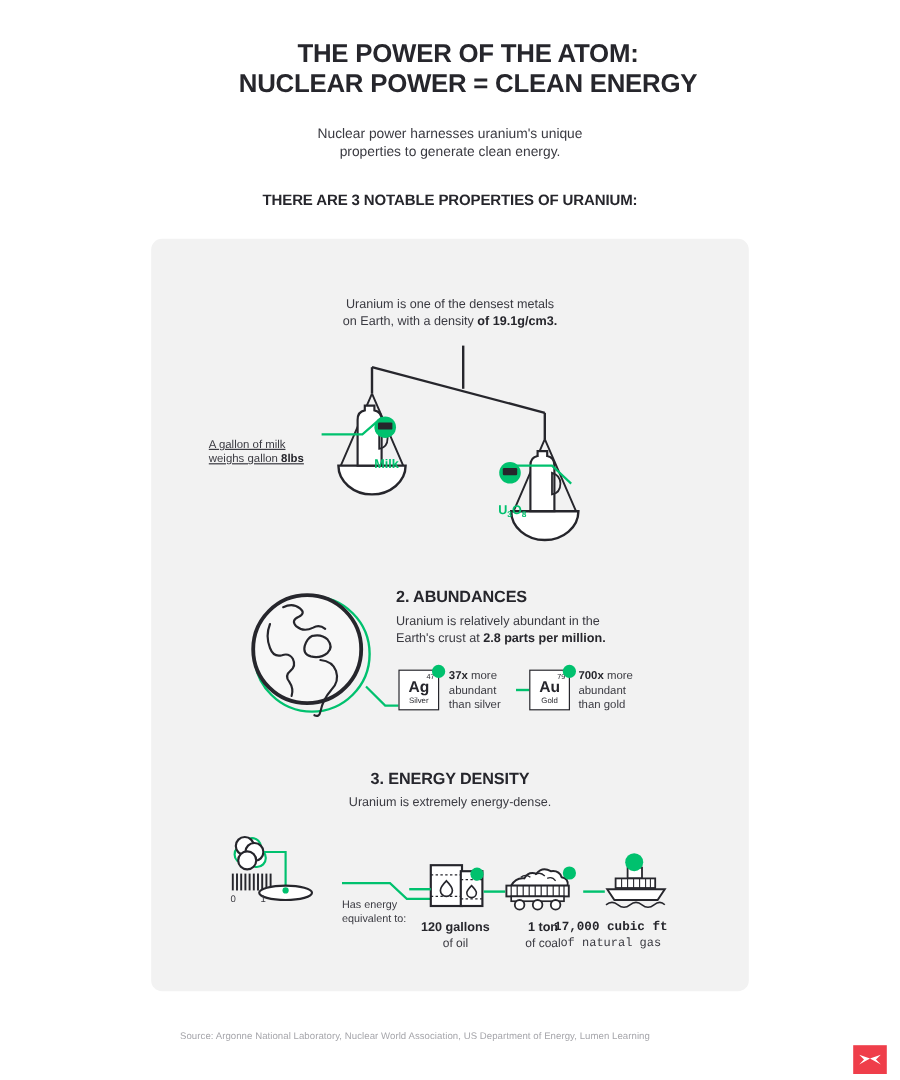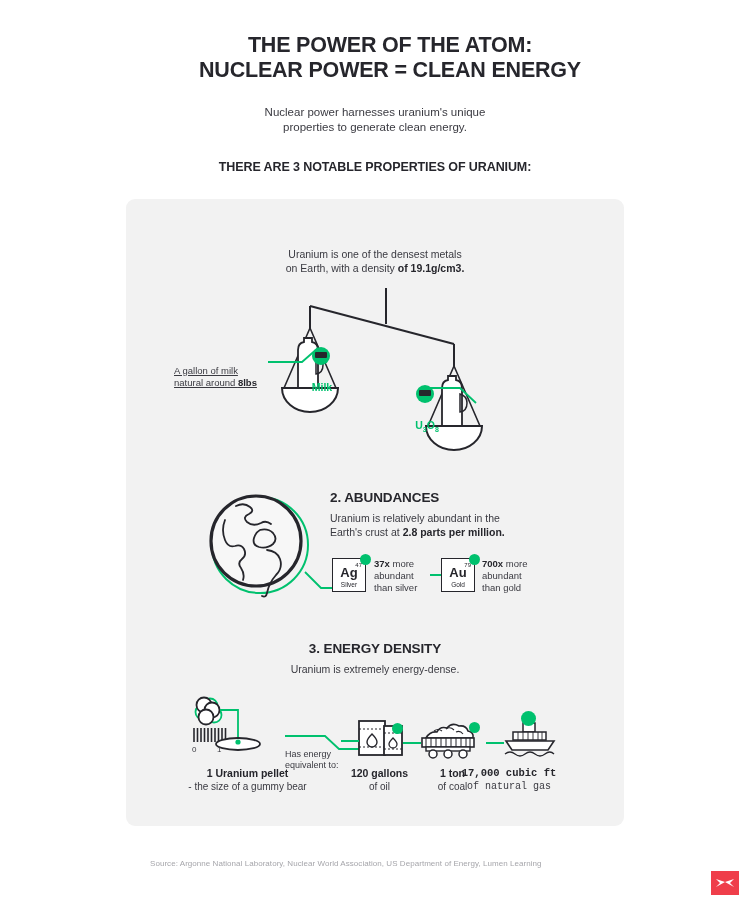--- a/index.html
+++ b/index.html
@@ -173,21 +173,21 @@
 
   <svg class="svg-abs" style="left:268px;top:345px;" width="52" height="18" viewBox="0 0 52 18">
     <path d="M0 17 L34 17 L50 3" stroke="#00c16e" stroke-width="1.8" fill="none"></path>
   </svg>
   <svg class="svg-abs" style="left:430px;top:383px;" width="48" height="22" viewBox="0 0 48 22">
     <path d="M0 5 L30 5 L46 20" stroke="#00c16e" stroke-width="1.8" fill="none"></path>
   </svg>
 
   <div class="cap" id="cap-milk">
     <div>A gallon of milk</div>
-    <div><span>natural around </span><b>8lbs</b></div>
+    <div><span>weighs gallon </span><b>8lbs</b></div>
   </div>
 
 
   <svg class="svg-abs" style="left:203px;top:488px;" width="112" height="112" viewBox="0 0 112 112">
     <circle cx="53" cy="53" r="48" fill="none" stroke="#00c16e" stroke-width="2" transform="translate(4,4)"></circle>
     <circle cx="53" cy="53" r="45" fill="#f7f7f7" stroke="#26262c" stroke-width="3.2"></circle>
     <path d="M33 18 q8 -4 14 1 q5 4 -1 7 q-7 3 -2 8 q6 5 14 1 q5 -3 10 1
              M22 32 q-4 10 0 20 q3 8 10 6 q6 -2 9 3 q3 6 -2 10 q-5 4 -1 9 q4 6 2 12
              M57 42 q8 -2 13 3 q5 6 0 11 q-6 5 -14 3 q-7 -2 -5 -9 q2 -6 6 -8
              M64 62 q10 1 13 9 q3 9 -4 16 q-7 8 -9 18 q-1 5 -5 3" fill="none" stroke="#26262c" stroke-width="1.8" stroke-linecap="round"></path>
@@ -314,24 +314,20 @@
         <line x1="30" y1="18" x2="30" y2="26"></line>
       <line x1="35" y1="18" x2="35" y2="26"></line>
         <line x1="39" y1="18" x2="39" y2="26"></line>
     </g>
     <path d="M3 27 L51 27 L45 36 L9 36 Z" fill="#fff" stroke="#26262c" stroke-width="1.6"></path>
     <path d="M2 40 q5 -4 10 0 q5 4 10 0 q5 -4 10 0 q5 4 10 0 q5 -4 9 0" fill="none" stroke="#26262c" stroke-width="1.3"></path>
   </svg>
   <div class="dot" style="left:521px;top:711px;width:15px;height:15px;"></div>
   <div style="position:absolute;left:486px;top:742px;width:18px;height:1.8px;background:#00c16e;"></div>
 
-  <div class="it-label" id="lab-pellet">
-    <div class="b">1 Uranium pellet</div>
-    <div>- the size of a gummy bear</div>
-  </div>
   <div class="it-label" id="lab-oil">
     <div class="b">120 gallons</div>
     <div>of oil</div>
   </div>
   <div class="it-label" id="lab-coal">
     <div class="b">1 ton</div>
     <div>of coal</div>
   </div>
   <div class="it-label" id="lab-gas">
     <div class="b">17,000 cubic ft</div>

